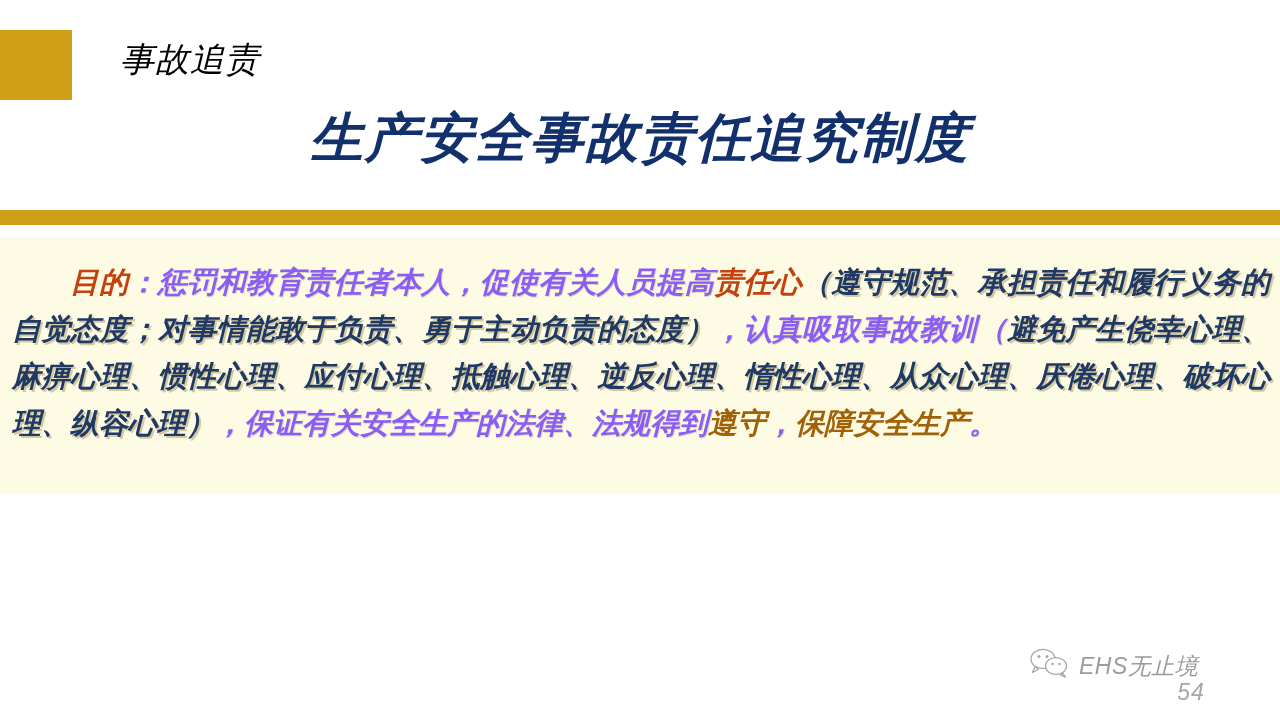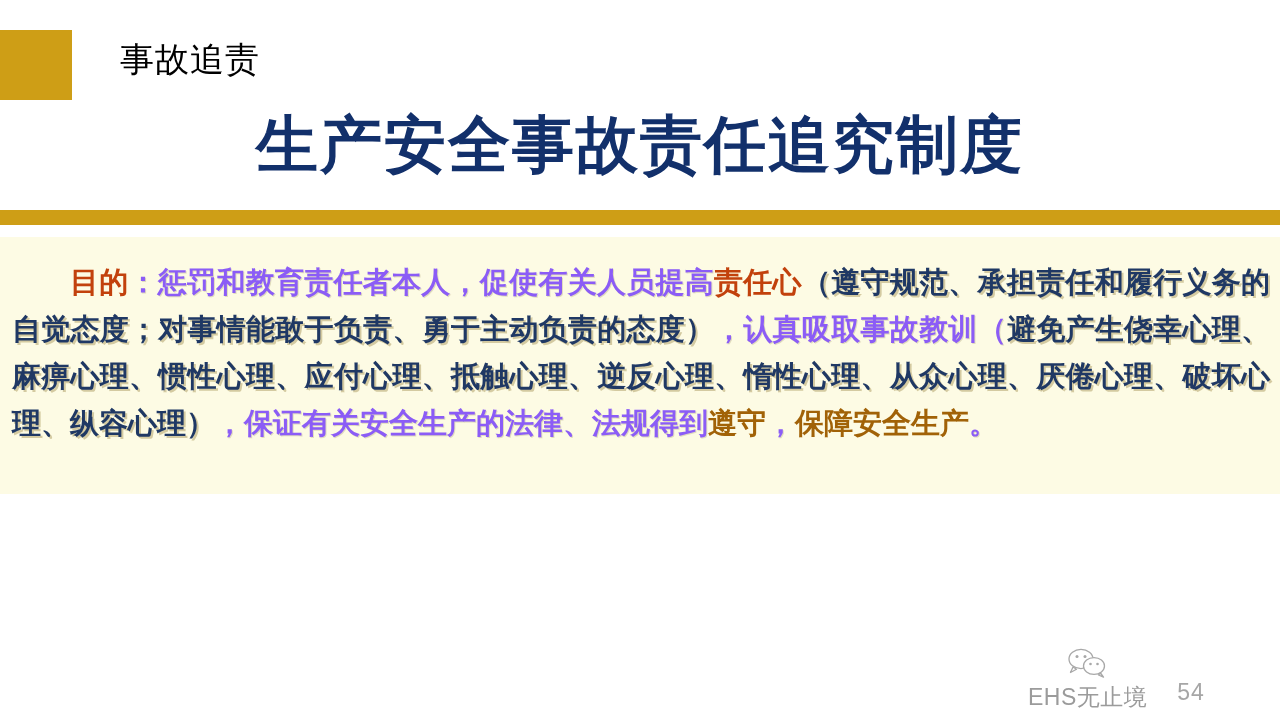--- a/index.html
+++ b/index.html
@@ -10,20 +10,21 @@
   }
   body {
     font-family: "Liberation Sans", "DejaVu Sans", sans-serif;
   }
   #slide {
     position: relative;
     width: 1280px;
     height: 720px;
     background: #ffffff;
     overflow: hidden;
+    font-style: italic;
   }
 
   
   .gold-square {
     position: absolute;
     left: 0;
     top: 30px;
     width: 72px;
     height: 70px;
     background: #CE9E16;
@@ -38,21 +39,21 @@
     font-weight: 400;
     letter-spacing: 1px;
     white-space: nowrap;
   }
   .main-title {
     position: absolute;
     left: 0;
     right: 0;
     top: 103px;
     text-align: center;
-    font-size: 62px;
+    font-size: 53px;
     font-weight: 700;
     color: #12306B;
     letter-spacing: 2px;
     white-space: nowrap;
     font-family: "Liberation Sans", "DejaVu Sans", sans-serif;
   }
   .gold-rule {
     position: absolute;
     left: 0;
     top: 210px;
@@ -110,23 +111,23 @@
   .para-purpose .red-plain {
     color: #a16207;
   }
 
   
   .watermark {
     position: absolute;
     left: 1028px;
     top: 648px;
     display: flex;
-    align-items: center;
+    align-items: flex-end;
+    gap: 7px;
     color: #9B9B9B;
-    flex-direction: column;
   }
   .wechat-icon { display: block; }
   .wm-text {
     font-size: 23px;
     color: #9B9B9B;
     letter-spacing: 0.5px;
     white-space: nowrap;
     font-weight: 400;
   }
   .page-number {

